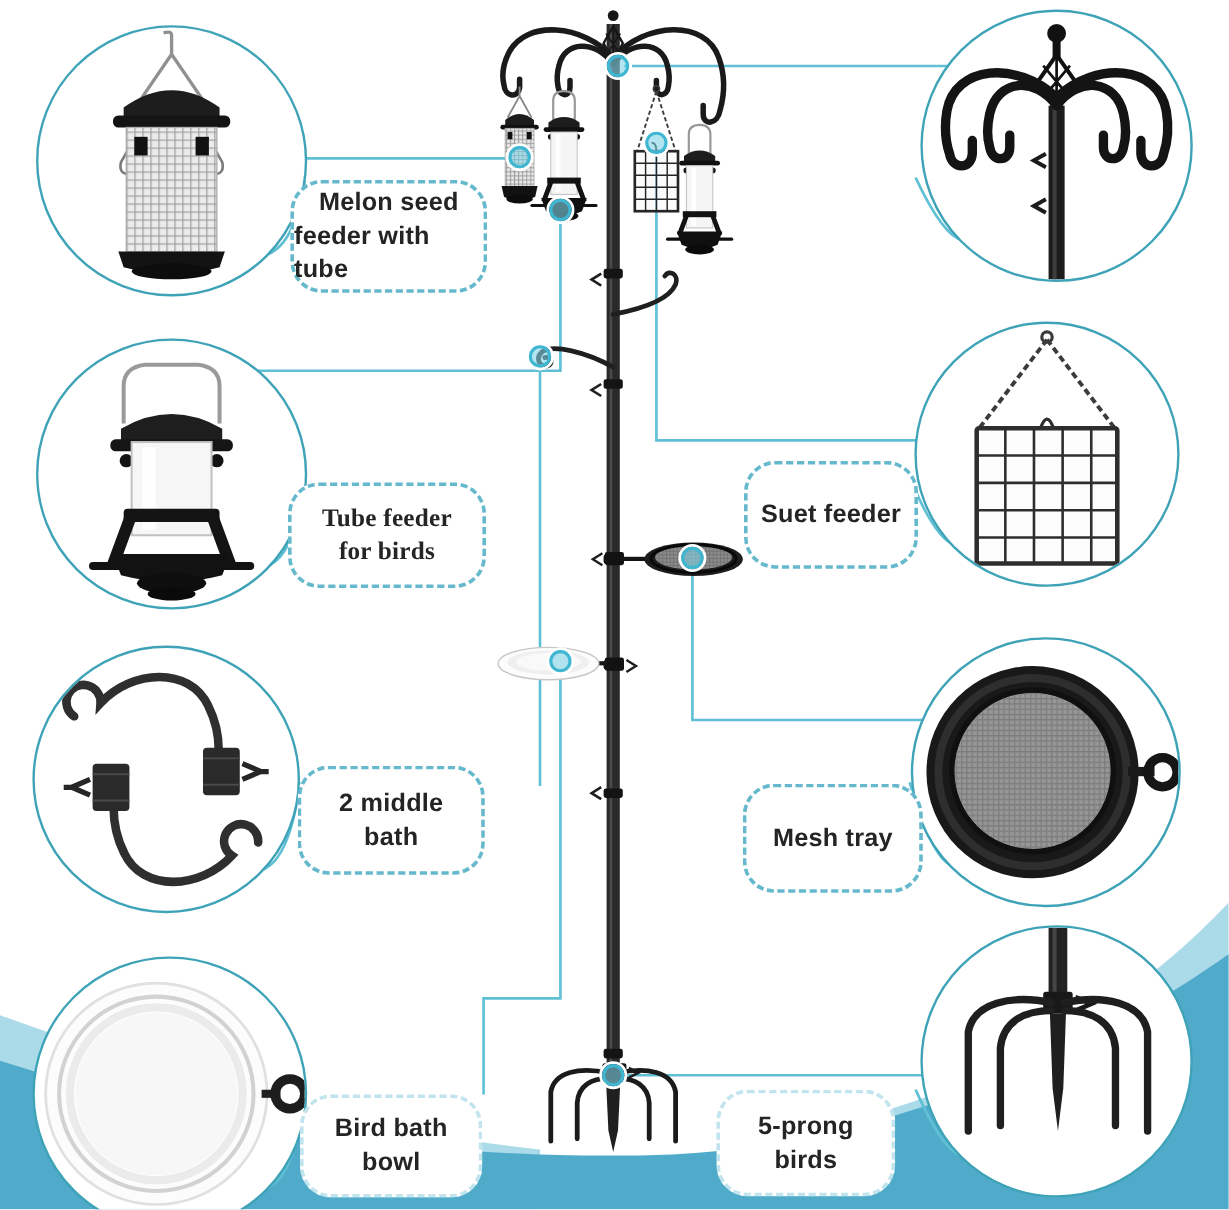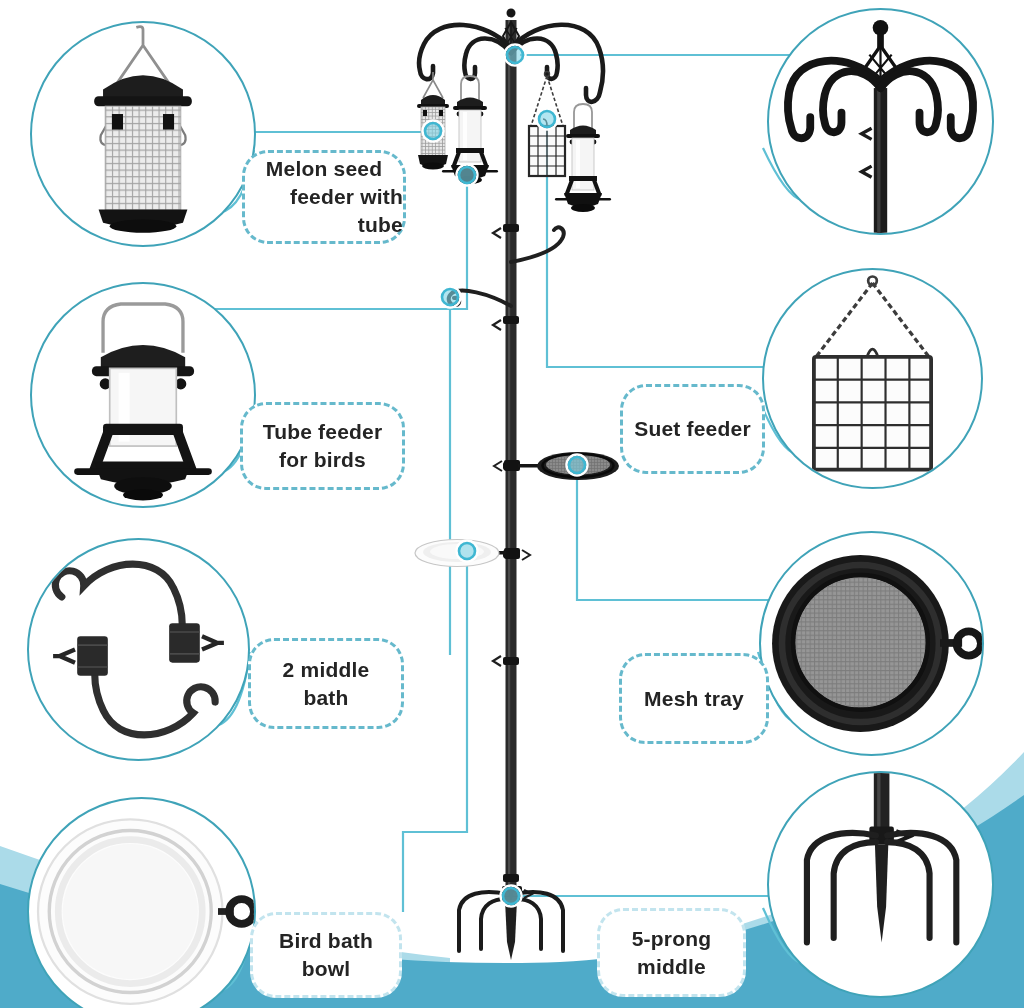--- a/index.html
+++ b/index.html
@@ -4,21 +4,21 @@
 <style>
   html,body{margin:0;padding:0;background:#fff;}
   #stage{position:relative;width:1024px;height:1008px;background:#ffffff;overflow:hidden;
          font-family:"Liberation Sans", sans-serif;}
   #scene{position:absolute;left:0;top:0;}
   .circle{position:absolute;border-radius:50%;background:#fff;border:2px solid #3fa3b8;
           overflow:hidden;display:flex;align-items:center;justify-content:center;}
   .circle svg{width:100%;height:100%;display:block;}
   .label{position:absolute;background:#ffffff;border:3px dashed #66b9cc;border-radius:26px;
          display:flex;flex-direction:column;align-items:center;justify-content:center;
-         text-align:right;font-weight:bold;font-size:21px;line-height:1.32;color:#242424;
+         text-align:left;font-weight:bold;font-size:21px;line-height:1.32;color:#242424;
          letter-spacing:.2px;}
   .label.on-wave{border-color:#c2e4ee;}
   .label span{display:block;}
 </style>
 </head>
 <body>
 
 <div id="stage">
 
   <svg id="scene" width="1024" height="1008" viewBox="0 0 1024 1008">
@@ -333,21 +333,21 @@
       <polygon points="95,64 107,64 105,120 101,152 97,120" fill="#1f1f1f"></polygon>
     </svg>
   </div>
 
   <div class="label" style="left:242px;top:150px;width:158px;height:88px;">
     <span>Melon seed</span>
     <span>feeder with tube</span>
   </div>
 
 
-  <div class="label" style="left:240px;top:402px;width:159px;height:82px;">
+  <div class="label" style="left:240px;top:402px;width:159px;height:82px;font-family:Liberation Serif, serif;">
     <span>Tube feeder</span>
     <span>for birds</span>
   </div>
 
   <div class="label" style="left:620px;top:384px;width:139px;height:84px;">
     <span>Suet feeder</span>
     <span></span>
   </div>
 
   <div class="label" style="left:248px;top:638px;width:150px;height:85px;">
@@ -360,16 +360,16 @@
     <span></span>
   </div>
 
   <div class="label on-wave" style="left:250px;top:912px;width:146px;height:80px;">
     <span>Bird bath</span>
     <span>bowl</span>
   </div>
 
   <div class="label on-wave" style="left:597px;top:908px;width:143px;height:83px;">
     <span>5-prong</span>
-    <span>middle</span>
+    <span>birds</span>
   </div>
 
 </div>
 
 </body></html>

